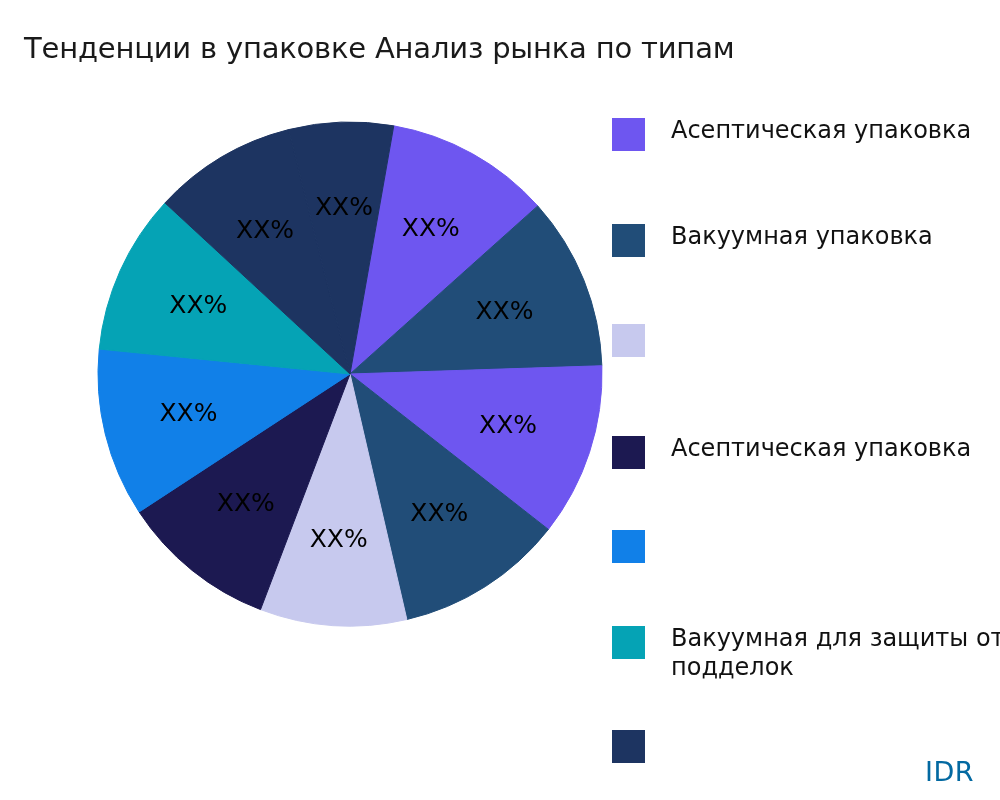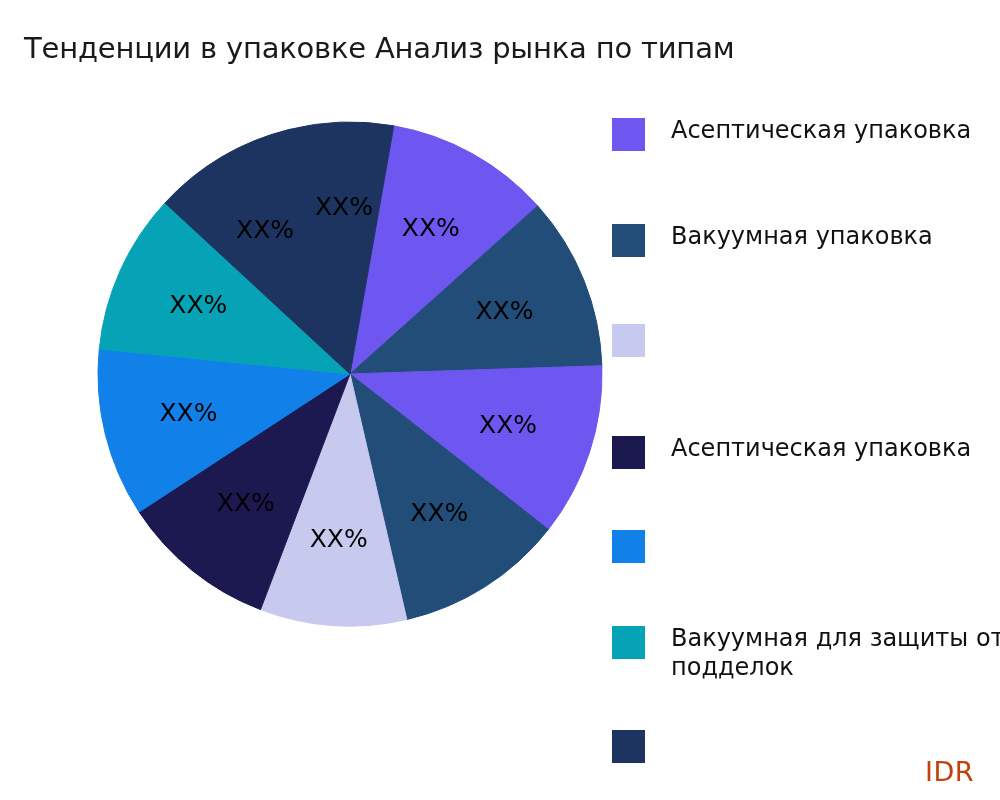--- a/index.html
+++ b/index.html
@@ -76,21 +76,21 @@
     line-height: 29px;
     color: #111111;
     white-space: pre-line;
     overflow: visible;
   }
   #watermark {
     position: absolute;
     left: 925px;
     top: 752px;
     font-size: 27px;
-    color: #c2410c;
+    color: #0369a1;
     letter-spacing: 0.5px;
   }
 </style>
 </head>
 <body>
 
 <div id="figure">
 
   <div id="chart-title">Тенденции в упаковке Анализ рынка по типам</div>
 

